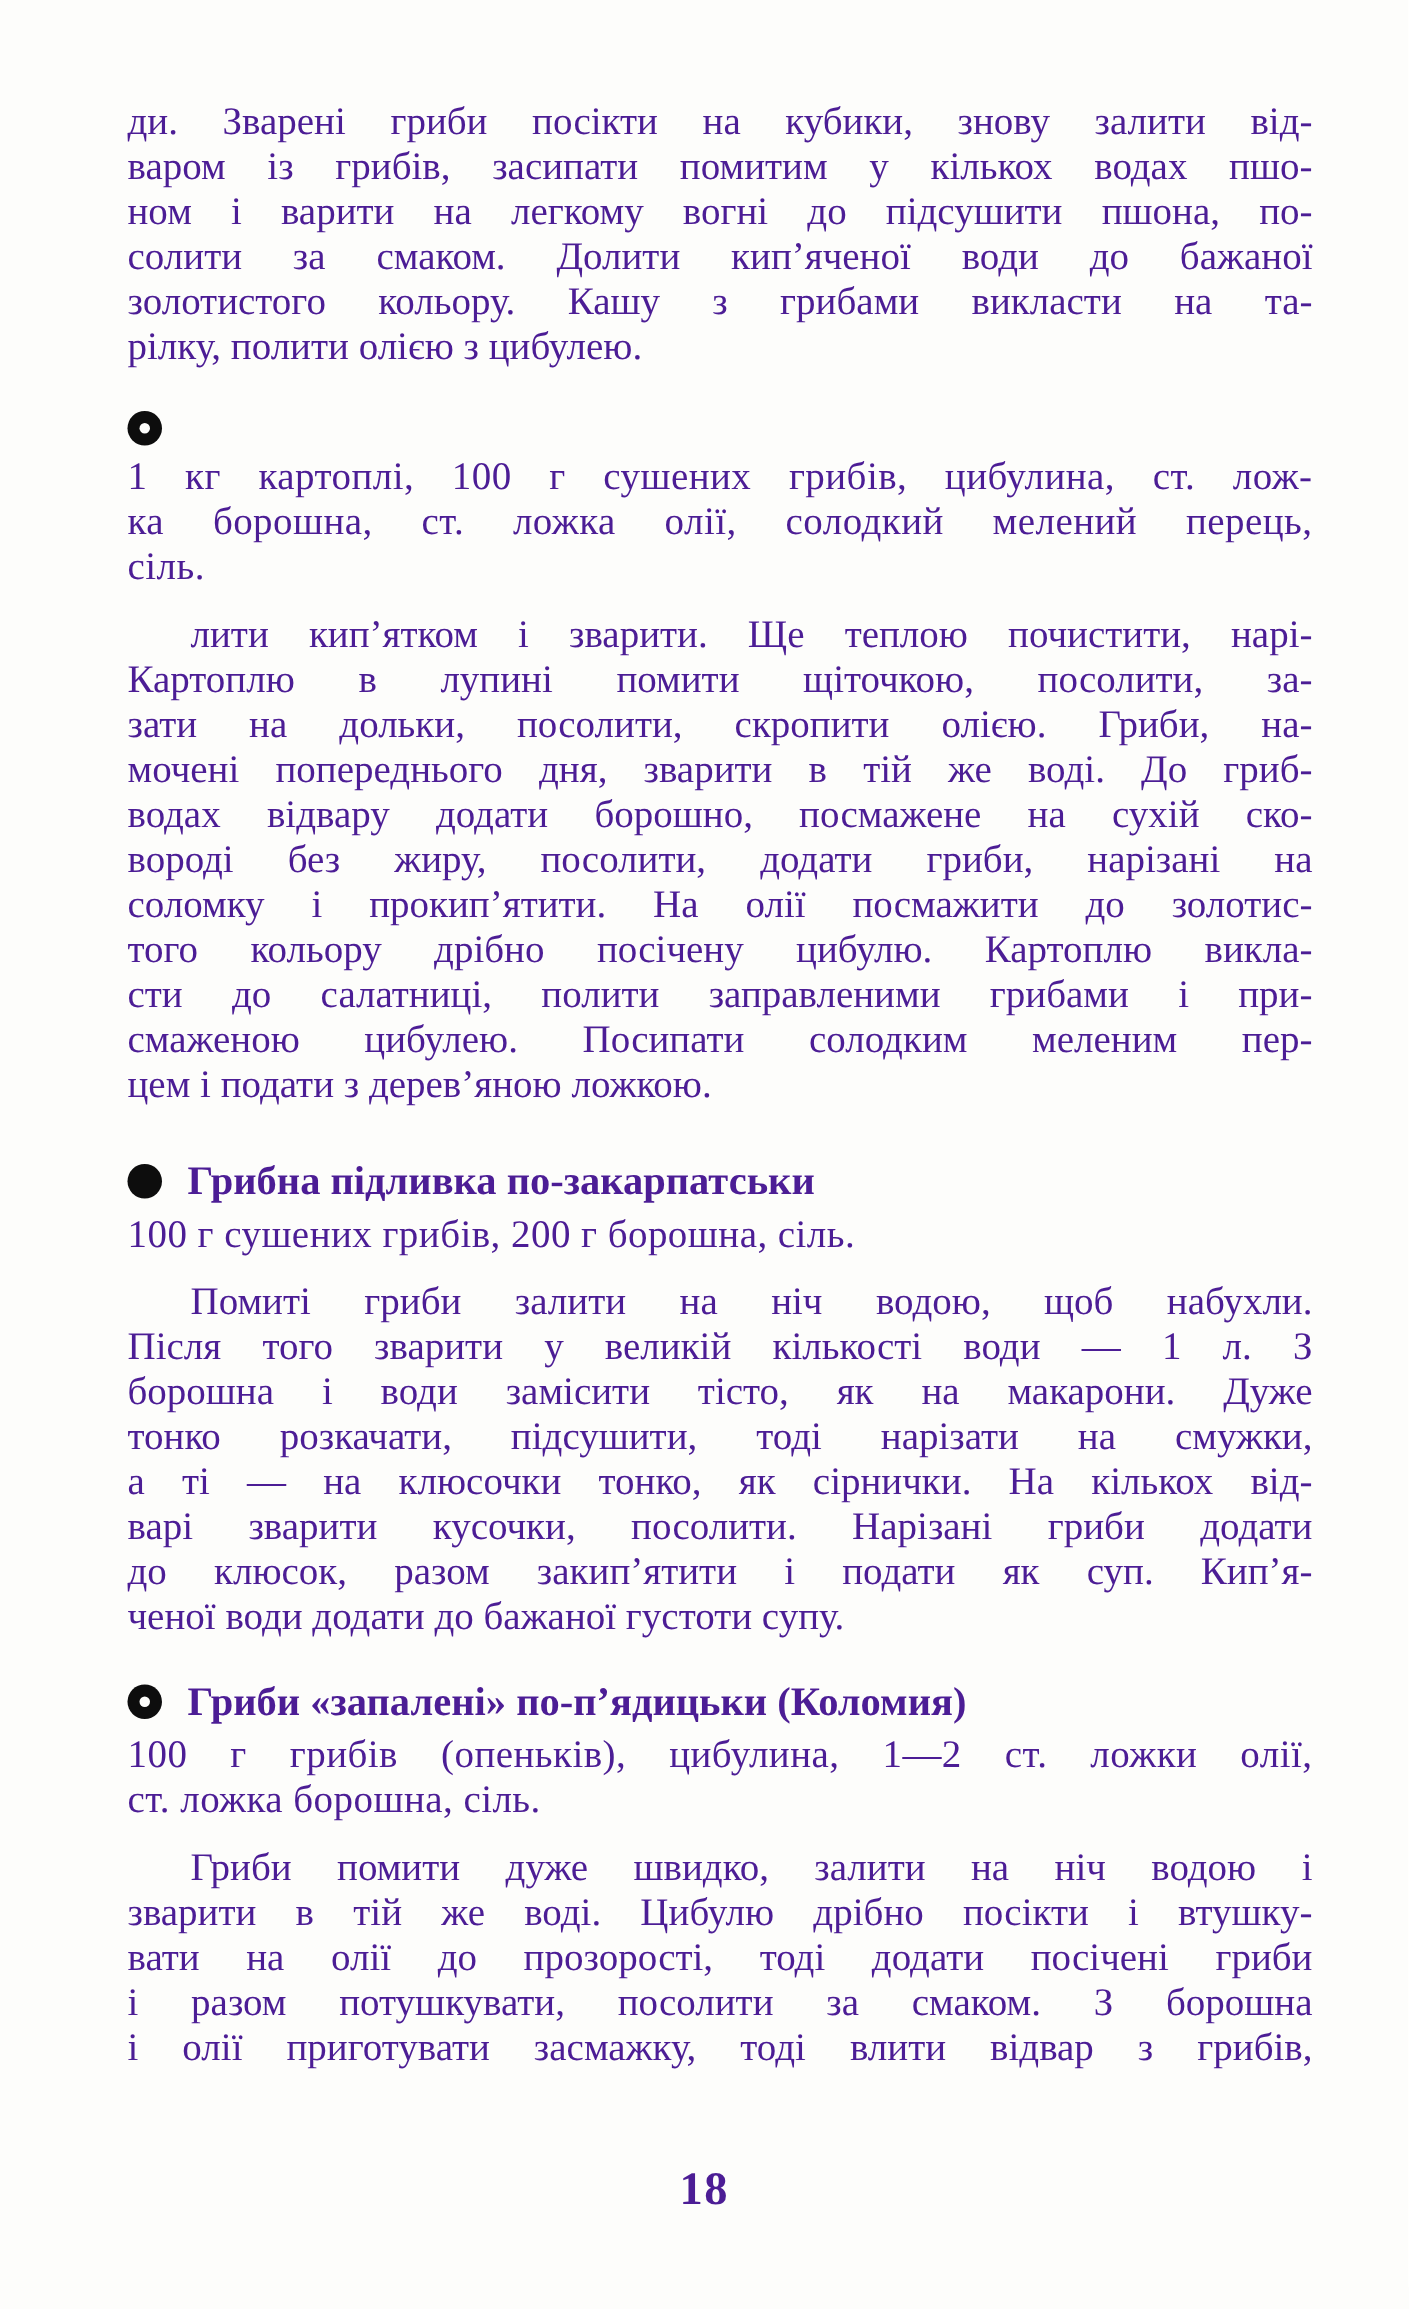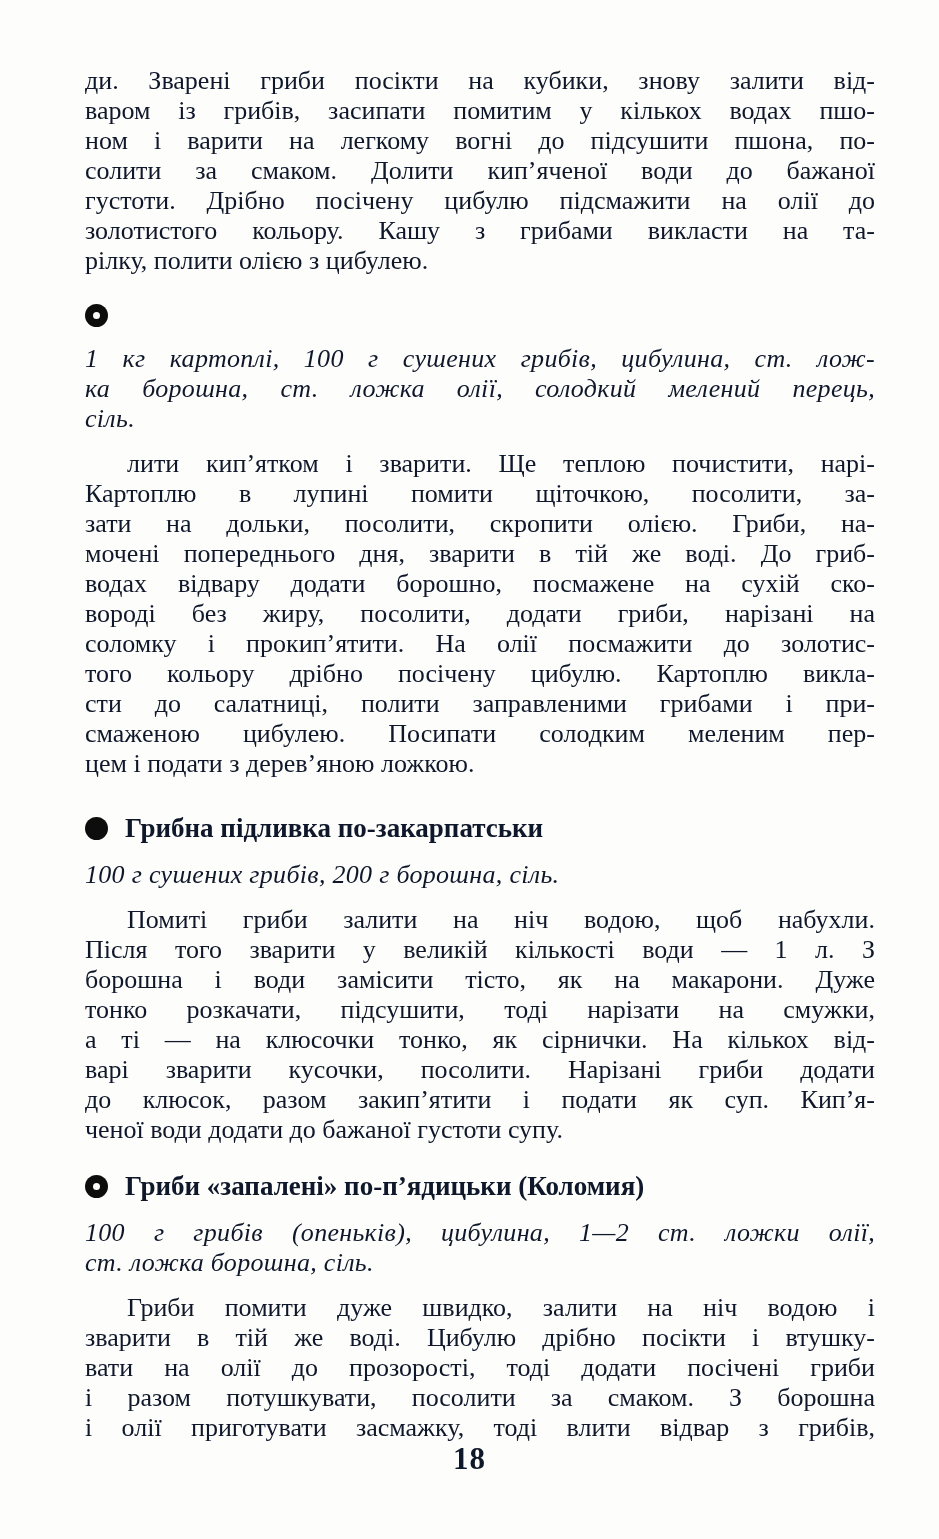--- a/index.html
+++ b/index.html
@@ -6,21 +6,21 @@
     margin: 0;
     padding: 0;
     background: #ffffff;
   }
   .page {
     position: relative;
     width: 939px;
     height: 1539px;
     box-sizing: border-box;
     background: #fdfdfb;
-    color: #0f172a;
+    color: #4c1d95;
     font-family: "Liberation Serif", "DejaVu Serif", serif;
     font-size: 26px;
     line-height: 30px;
     padding: 66px 64px 0 85px;
     overflow: hidden;
   }
   .paragraph { margin: 0; }
   .line {
     text-align: justify;
     text-align-last: justify;
@@ -54,22 +54,21 @@
   }
   .bullet[data-style="ring"]::after {
     content: "";
     position: absolute;
     left: 8px; top: 8px;
     width: 7px; height: 7px;
     border-radius: 50%;
     background: #fdfdfb;
   }
   .ingredients {
-    font-style: italic;
-    margin-top: 17px;
+    margin-top: 6px;
     letter-spacing: 0.3px;
   }
   .body-par { margin-top: 15px; }
 
   .page-number {
     position: absolute;
     left: 0; right: 0;
     top: 1444px;
     text-align: center;
     font-size: 31px;
@@ -80,21 +79,20 @@
 </head>
 <body>
 
 <div class="page">
 
   <div class="paragraph intro">
       <div class="line">ди. Зварені гриби посікти на кубики, знову залити від-</div>
       <div class="line">варом із грибів, засипати помитим у кількох водах пшо-</div>
       <div class="line">ном і варити на легкому вогні до підсушити пшона, по-</div>
       <div class="line">солити за смаком. Долити кип’яченої води до бажаної</div>
-      <div class="line">густоти. Дрібно посічену цибулю підсмажити на олії до</div>
       <div class="line">золотистого кольору. Кашу з грибами викласти на та-</div>
       <div class="line last-line">рілку, полити олією з цибулею.</div>
     </div>
 
   <section class="section s1">
     <div class="recipe-header">
       <span class="bullet" data-style="ring"></span>
     </div>
     <div class="paragraph ingredients">
         <div class="line">1 кг картоплі, 100 г сушених грибів, цибулина, ст. лож-</div>

